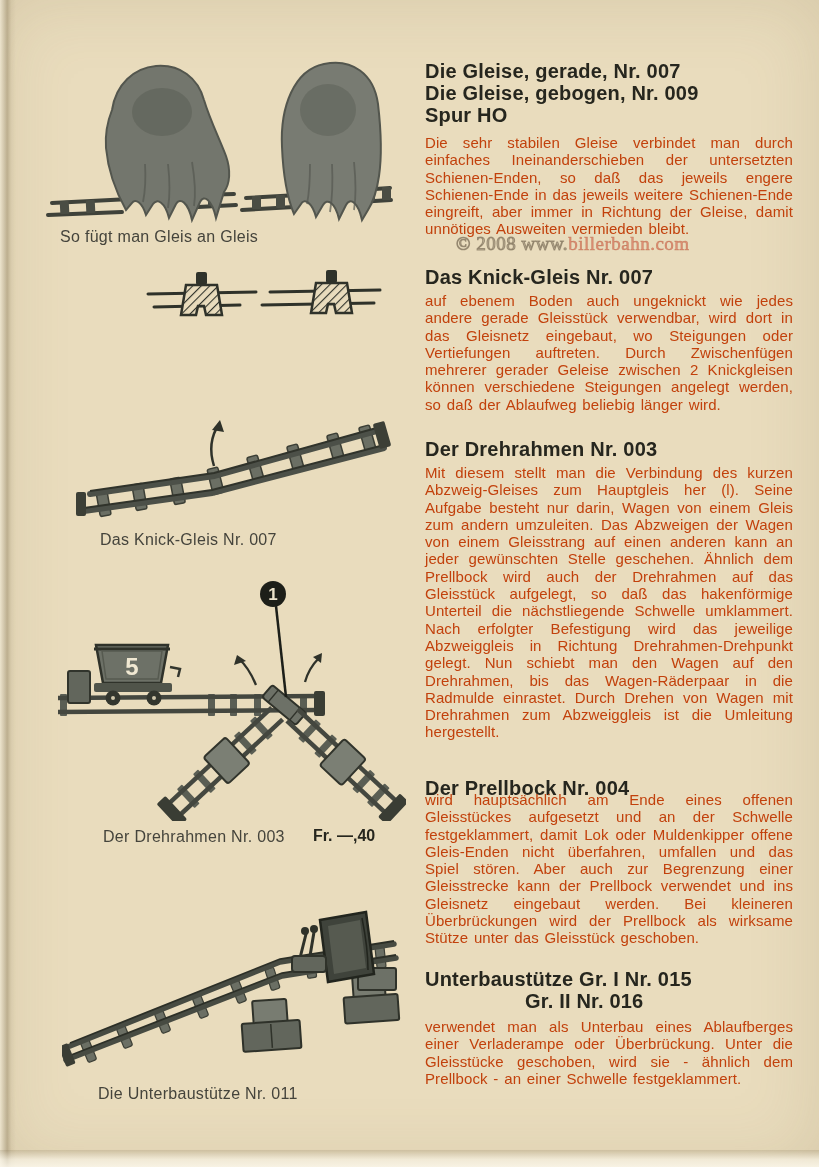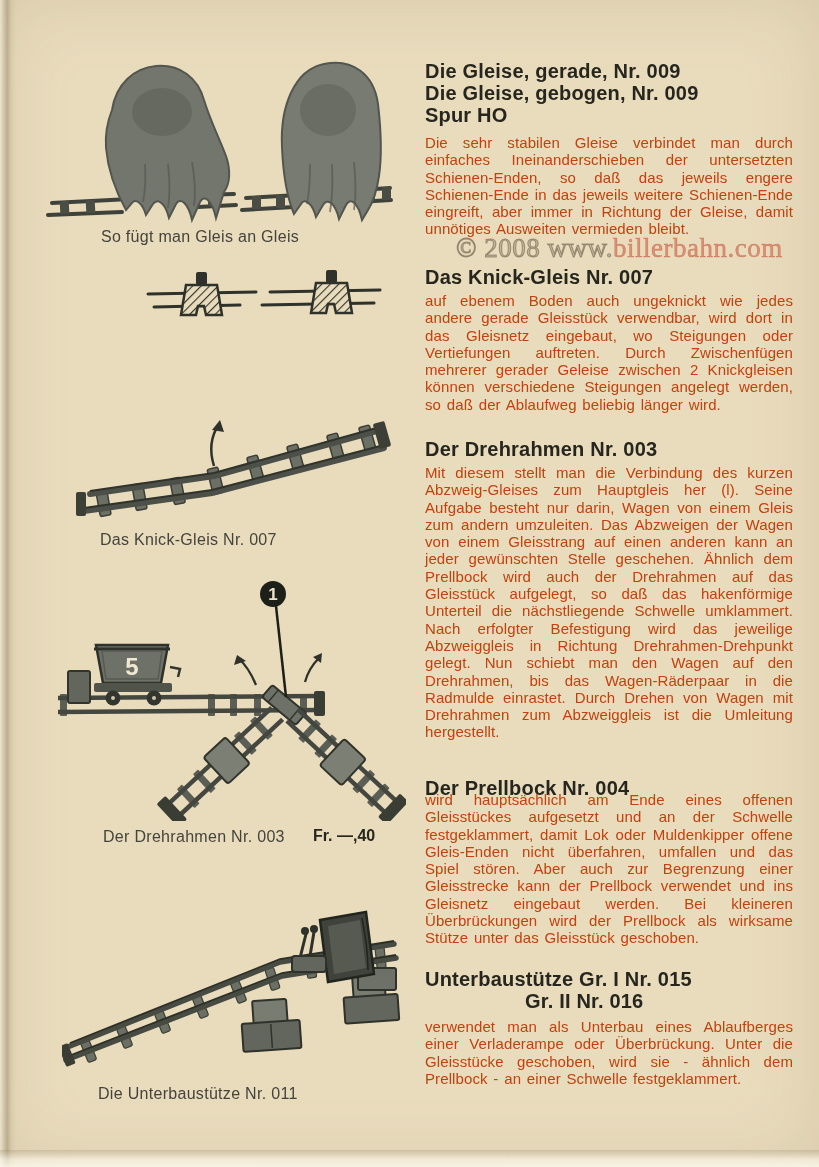--- a/index.html
+++ b/index.html
@@ -47,21 +47,21 @@
     white-space:nowrap;
   }
   .price{
     color:#26261e;
     font-size:16px;
     font-weight:bold;
     white-space:nowrap;
   }
   .watermark{
     font-family:"Liberation Serif", serif;
-    font-size:27px;
+    font-size:19px;
     white-space:nowrap;
     letter-spacing:0.5px;
     pointer-events:none;
   }
   .watermark .wm-prefix{
     color:rgba(125,110,88,0.35);
     -webkit-text-stroke:1px rgba(100,88,68,0.55);
   }
   .watermark .wm-domain{
     color:#dd8f74;
@@ -132,21 +132,21 @@
              C 270,150 262,146 259,152 L 252,162
              C 245,145 241,120 240,95 Z"></path>
         <ellipse cx="286" cy="58" rx="28" ry="26" fill="rgba(55,58,50,0.22)"></ellipse>
         <path d="M 312,110 C 314,130 314,146 312,158" stroke="#565951" stroke-width="1.8" fill="none" opacity="0.7"></path>
         <path d="M 290,112 C 291,132 290,148 288,160" stroke="#565951" stroke-width="1.8" fill="none" opacity="0.7"></path>
         <path d="M 268,112 C 268,130 267,142 265,152" stroke="#565951" stroke-width="1.8" fill="none" opacity="0.7"></path>
       </g>
     </svg>
   </div>
 
-  <div class="abs caption" style="left:60px;top:228px;width:280px;text-align:center;">So fügt man Gleis an Gleis</div>
+  <div class="abs caption" style="left:60px;top:228px;width:280px;text-align:left;">So fügt man Gleis an Gleis</div>
 
   <div class="abs" style="left:140px;top:270px;">
     <svg width="252" height="62" viewBox="0 0 252 62">
       <g stroke="#2f322a" stroke-width="3" stroke-linecap="round">
         <line x1="8" y1="24" x2="116" y2="22"></line>
         <line x1="130" y1="22" x2="240" y2="20"></line>
         <line x1="14" y1="37" x2="100" y2="35"></line>
         <line x1="122" y1="35" x2="234" y2="33"></line>
       </g>
 
@@ -327,21 +327,21 @@
         <circle cx="243" cy="33" r="4" fill="#2f322a"></circle>
         <circle cx="252" cy="31" r="4" fill="#2f322a"></circle>
         <rect x="230" y="58" width="34" height="16" rx="3" fill="#62665c" stroke="#2f322a" stroke-width="2"></rect>
       </g>
     </svg>
   </div>
 
   <div class="abs caption" style="left:98px;top:1085px;">Die Unterbaustütze Nr. 011</div>
 
   <div class="abs" style="left:425px;top:60px;">
-    <div class="heading">Die Gleise, gerade, Nr. 009</div>
+    <div class="heading">Die Gleise, gerade, Nr. 007</div>
     <div class="heading">Die Gleise, gebogen, Nr. 009</div>
     <div class="heading">Spur HO</div>
   </div>
   <div class="abs body-text" style="left:425px;top:134px;">Die sehr stabilen Gleise verbindet man durch einfaches Ineinanderschieben der untersetzten Schienen-Enden, so daß das jeweils engere Schienen-Ende in das jeweils weitere Schienen-Ende eingreift, aber immer in Richtung der Gleise, damit unnötiges Ausweiten vermieden bleibt.</div>
 
   <div class="abs watermark" style="left:456px;top:233px;">
     <span class="wm-prefix">© 2008 www.</span><span class="wm-domain">billerbahn.com</span>
   </div>
 
   <div class="abs" style="left:425px;top:266px;">

